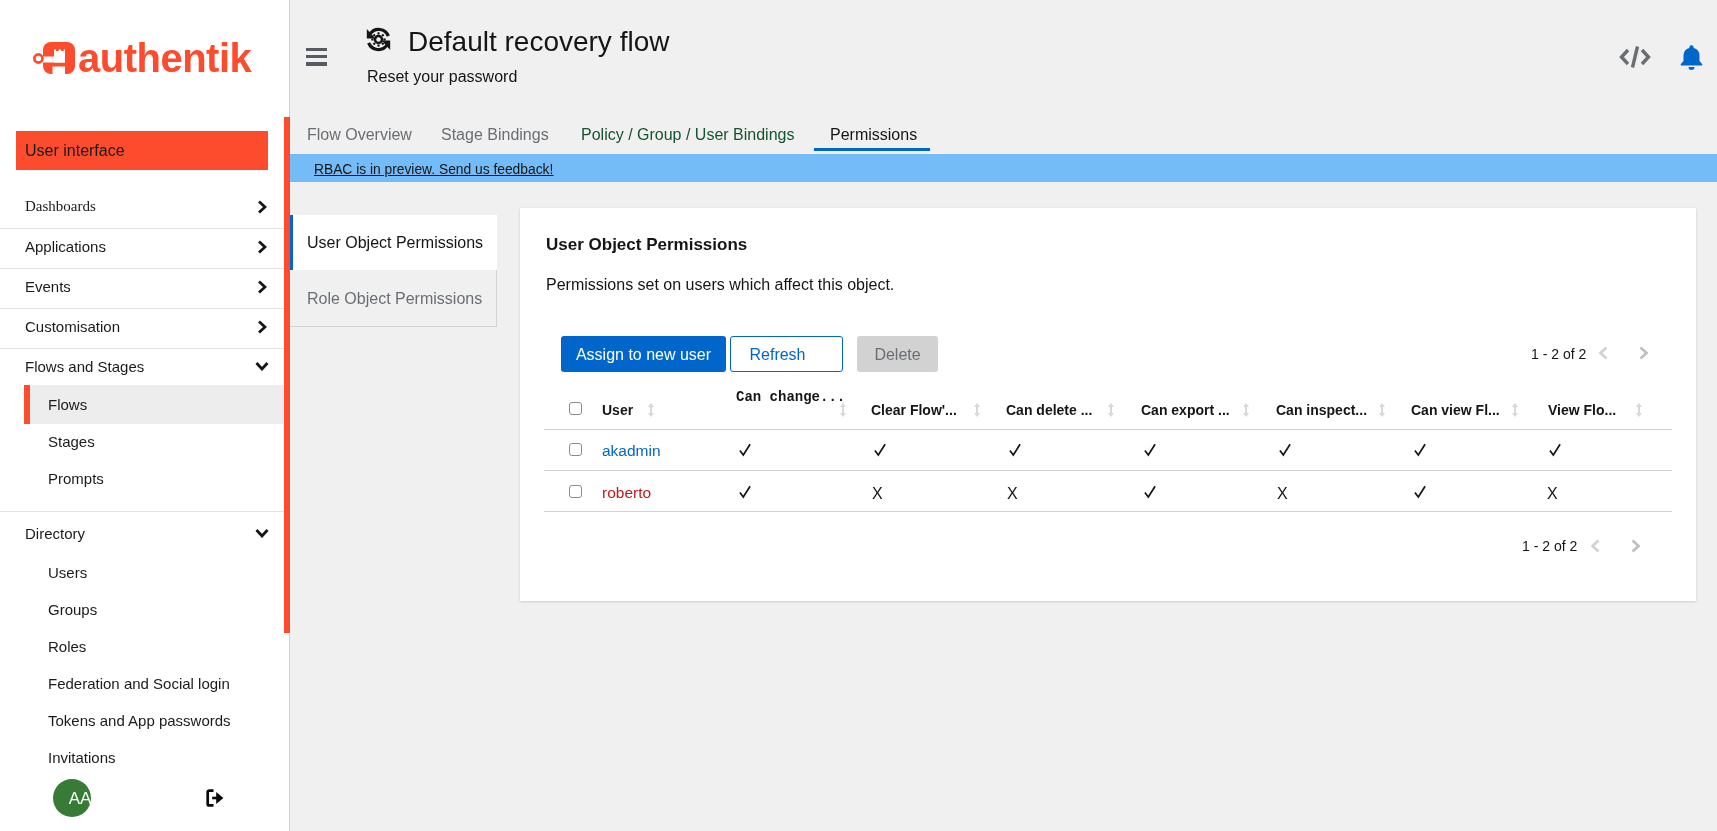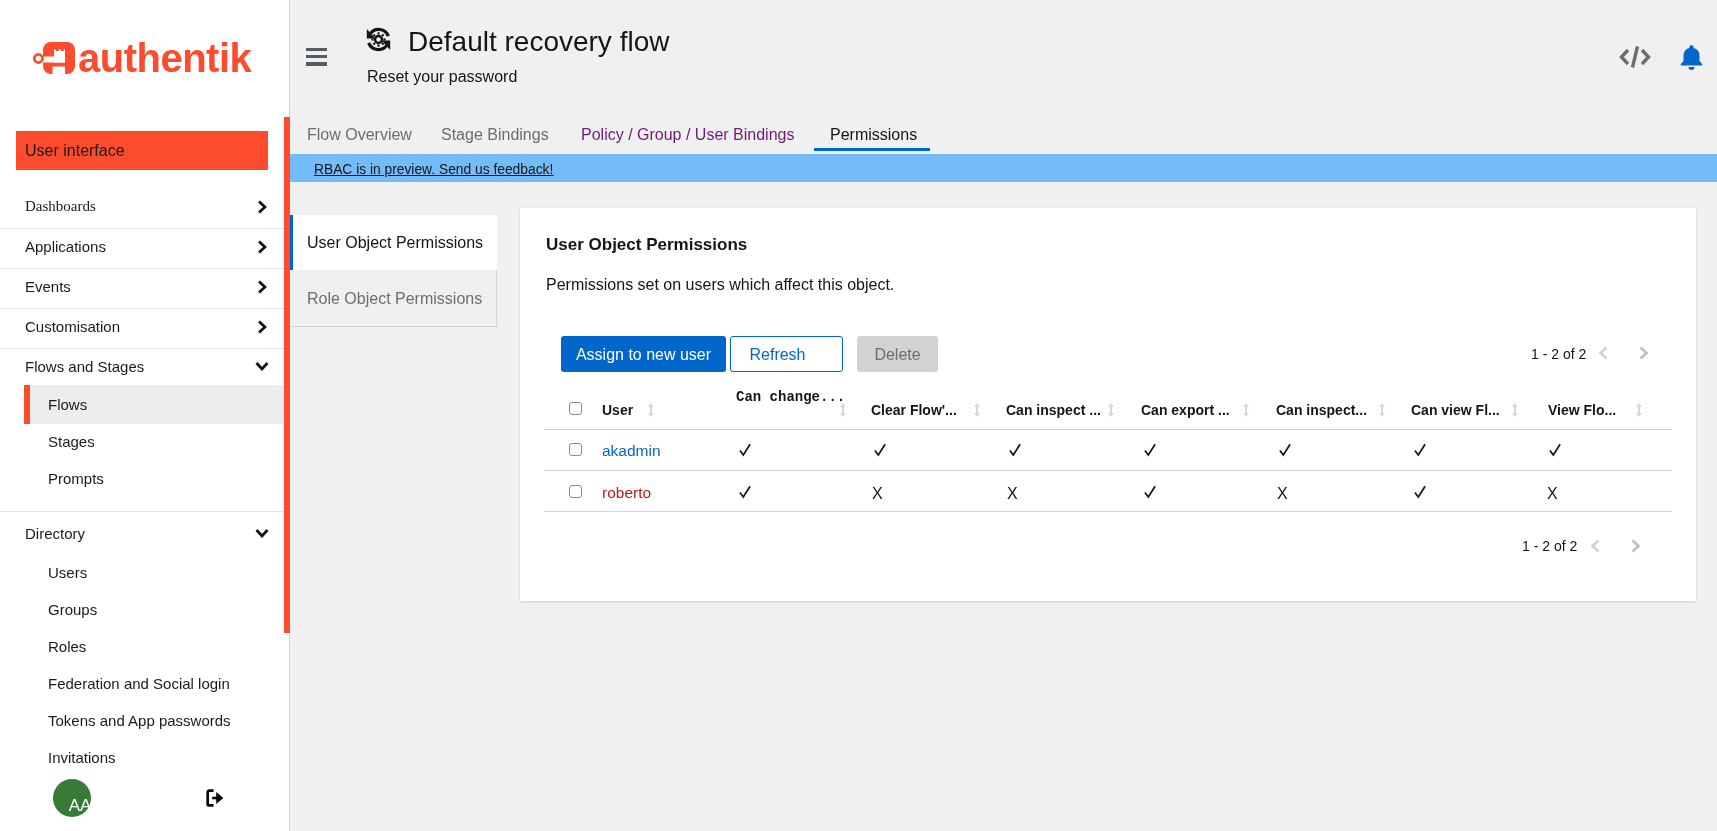--- a/index.html
+++ b/index.html
@@ -70,21 +70,21 @@
     <path d="M1.5 2 L7 8 L12.5 2" fill="none" stroke="#151515" stroke-width="2.8"></path>
   </svg>
 <div class="t nav-item" style="left:48px;top:564px;">Users</div>
 <div class="t nav-item" style="left:48px;top:601px;">Groups</div>
 <div class="t nav-item" style="left:48px;top:638px;">Roles</div>
 <div class="t nav-item" style="left:48px;top:675px;">Federation and Social login</div>
 <div class="t nav-item" style="left:48px;top:712px;">Tokens and App passwords</div>
 <div class="t nav-item" style="left:48px;top:749px;">Invitations</div>
 
 <div class="abs" style="left:53px;top:779px;width:38px;height:38px;border-radius:50%;background:#377b37;"></div>
-<div class="t" style="left:53px;top:789px;width:54px;text-align:center;color:#fff;font-size:17px;margin-top:7px;">AA</div>
+<div class="t" style="left:53px;top:789px;width:54px;text-align:center;color:#fff;font-size:17px;">AA</div>
 <svg class="abs" style="left:206px;top:789px;" width="19" height="18" viewBox="0 0 19 18">
   <path d="M7.5 1.6 H3.2 A1.5 1.5 0 0 0 1.7 3.1 V14.9 A1.5 1.5 0 0 0 3.2 16.4 H7.5" fill="none" stroke="#0a0a0a" stroke-width="2.7"></path>
   <rect x="6.2" y="7.7" width="5.5" height="2.6" fill="#0a0a0a"></rect>
   <path d="M10.2 2.9 L17.4 9 L10.2 15.1 Z" fill="#0a0a0a"></path>
 </svg>
 
 <div class="abs" style="left:284px;top:117px;width:6px;height:516px;background:#fd4b2d;"></div>
 
 <div class="abs" style="left:306px;top:47.8px;width:21px;height:3.6px;background:#555b61;"></div>
 <div class="abs" style="left:306px;top:54.8px;width:21px;height:3.6px;background:#555b61;"></div>
@@ -120,21 +120,21 @@
     <line x1="18.5" y1="2.5" x2="13.5" y2="23.5"></line>
   </g>
 </svg>
 <svg class="abs" style="left:1679px;top:44px;" width="25" height="27" viewBox="0 0 25 27">
   <path d="M12.5 1.2 a2.2 2.2 0 0 1 2.2 2.2 v0.6 a8 8 0 0 1 5.8 7.7 v5.4 l2.6 3 a0.9 0.9 0 0 1 -0.7 1.5 H2.6 a0.9 0.9 0 0 1 -0.7 -1.5 l2.6 -3 v-5.4 a8 8 0 0 1 5.8 -7.7 v-0.6 a2.2 2.2 0 0 1 2.2 -2.2 z" fill="#0066cc"></path>
   <path d="M9.5 23 a3 3 0 0 0 6 0 z" fill="#0066cc"></path>
 </svg>
 
 <div class="t" style="left:307px;top:126px;font-size:16px;color:#6a6e73;">Flow Overview</div>
 <div class="t" style="left:441px;top:126px;font-size:16px;color:#6a6e73;">Stage Bindings</div>
-<div class="t" style="left:581px;top:126px;font-size:16px;color:#701a75;">Policy / Group / User Bindings</div>
+<div class="t" style="left:581px;top:126px;font-size:16px;color:#14532d;">Policy / Group / User Bindings</div>
 <div class="t" style="left:830px;top:126px;font-size:16px;color:#151515;">Permissions</div>
 <div class="abs" style="left:814px;top:148px;width:116px;height:3px;background:#0066cc;"></div>
 
 <div class="abs" style="left:290px;top:154px;width:1427px;height:28px;background:#73bcf7;"></div>
 <div class="t" style="left:314px;top:161.5px;font-size:13.8px;color:#151515;text-decoration:underline;">RBAC is in preview. <a style="color:#151515;text-decoration:underline;">Send us feedback!</a></div>
 
 <div class="abs" style="left:290px;top:215px;width:207px;height:112px;border-right:1px solid #d2d2d2;border-bottom:1px solid #d2d2d2;"></div>
 <div class="abs" style="left:290px;top:215px;width:207px;height:55px;background:#fff;border-left:3px solid #0066cc;"></div>
 <div class="t" style="left:307px;top:234px;font-size:16px;color:#151515;">User Object Permissions</div>
 <div class="t" style="left:307px;top:290px;font-size:16px;color:#6a6e73;">Role Object Permissions</div>
@@ -156,21 +156,21 @@
     <path d="M7.5 1.5 L1.5 7 L7.5 12.5" fill="none" stroke="#d2d2d2" stroke-width="2.6"></path>
   </svg>
 <svg class="abs" style="left:1639px;top:346px;" width="9" height="14" viewBox="0 0 9 14">
     <path d="M1.5 1.5 L7.5 7 L1.5 12.5" fill="none" stroke="#c0c0c0" stroke-width="2.6"></path>
   </svg>
 
 <div class="abs" style="left:569px;top:401.5px;width:13px;height:13px;border:1.4px solid #8a8d90;border-radius:3px;background:#fff;"></div>
 <div class="hdrcell" style="left:602px;top:402px;">User</div>
 <div class="hdrcell" style="left:736px;top:389px;font-family:Liberation Mono, monospace;">Can change...</div>
 <div class="hdrcell" style="left:871px;top:402px;">Clear Flow'...</div>
-<div class="hdrcell" style="left:1006px;top:402px;">Can inspect ...</div>
+<div class="hdrcell" style="left:1006px;top:402px;">Can delete ...</div>
 <div class="hdrcell" style="left:1141px;top:402px;">Can export ...</div>
 <div class="hdrcell" style="left:1276px;top:402px;">Can inspect...</div>
 <div class="hdrcell" style="left:1411px;top:402px;">Can view Fl...</div>
 <div class="hdrcell" style="left:1548px;top:402px;">View Flo...</div>
 
 <svg class="sorti" style="left:648px;top:403px;" viewBox="0 0 6 14">
     <path d="M3 0 L6 4 H0 Z M3 14 L0 10 H6 Z" fill="#d8d8d8"></path>
     <rect x="2" y="3" width="2" height="8" fill="#d8d8d8"></rect>
   </svg>
 <svg class="sorti" style="left:840px;top:403px;" viewBox="0 0 6 14">

